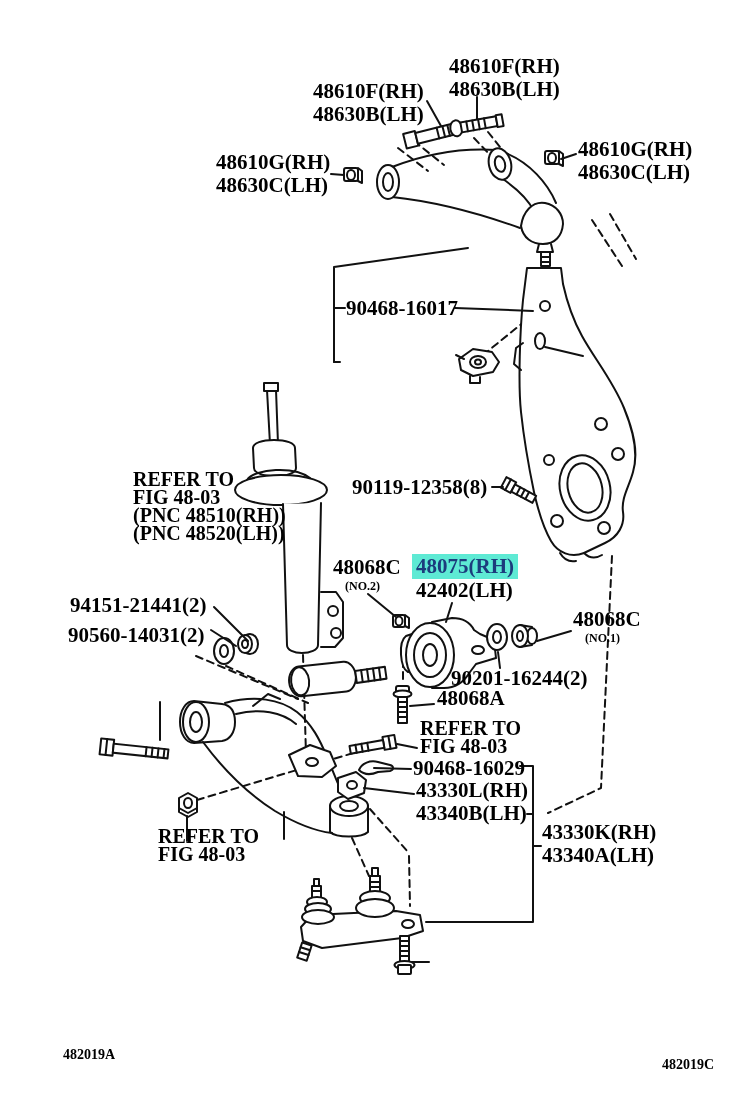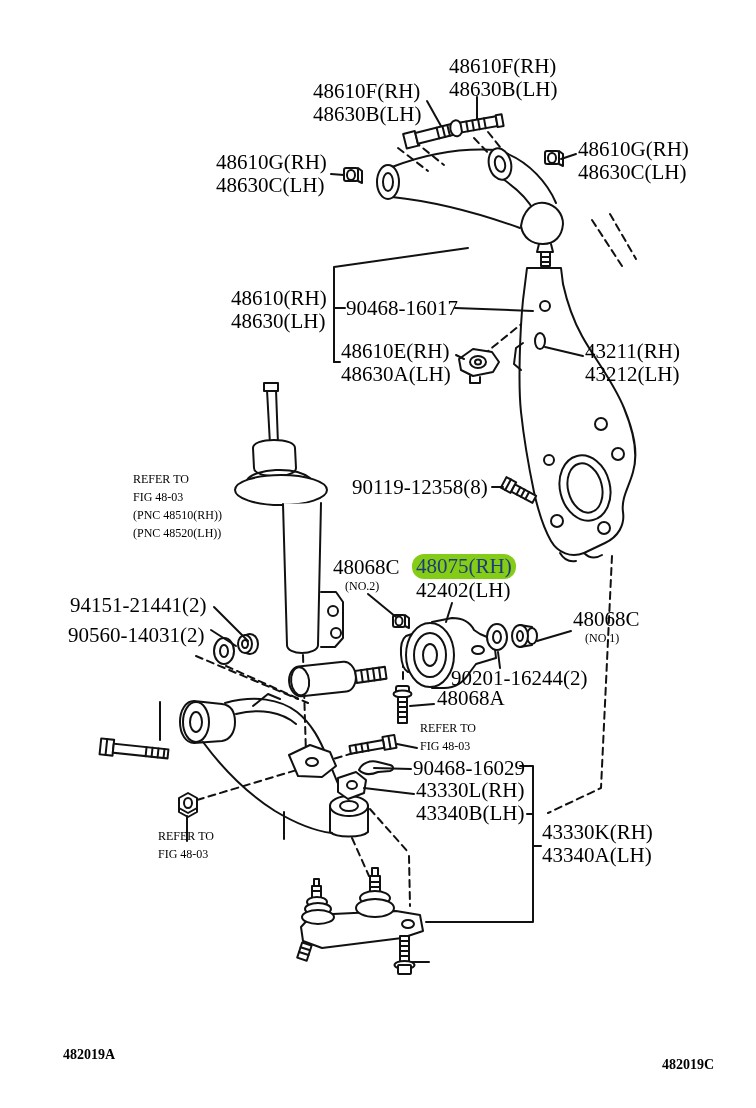--- a/index.html
+++ b/index.html
@@ -2,23 +2,23 @@
 <html><head>
 <meta charset="utf-8">
 <style>
   html,body{margin:0;padding:0;background:#fff;}
   .stage{position:relative;width:756px;height:1108px;background:#fff;overflow:hidden;
          font-family:"Liberation Serif","DejaVu Serif",serif;}
   svg{position:absolute;left:0;top:0;}
   svg *{stroke:#111;stroke-width:2;fill:none;stroke-linecap:round;stroke-linejoin:round;}
   svg .fw{fill:#fff;}
   svg .thin{stroke-width:1.6;}
-  .lbl{position:absolute;font-weight:400;font-size:21px;line-height:23px;color:#000;white-space:nowrap;}
+  .lbl{position:absolute;font-weight:700;font-size:21px;line-height:23px;color:#000;white-space:nowrap;}
   .lbl span{display:block;}
-  .note{font-size:12px;line-height:18px;}
+  .note{font-size:20px;line-height:18px;}
   .lbl .tiny{font-size:12px;line-height:15px;padding-left:12px;}
   .corner{position:absolute;font-weight:700;font-size:14px;color:#000;}
   .hl{display:inline-block;padding:1px 4px;margin-left:-4px;}
 </style>
 </head>
 <body>
 
 <div class="stage">
 
 <svg width="756" height="1108" viewBox="0 0 756 1108">
@@ -286,50 +286,38 @@
     <span>48630B(LH)</span>
   </div>
   <div class="lbl" style="left:216px;top:151px">
     <span>48610G(RH)</span>
     <span>48630C(LH)</span>
   </div>
   <div class="lbl" style="left:578px;top:138px">
     <span>48610G(RH)</span>
     <span>48630C(LH)</span>
   </div>
-  <div class="lbl" style="left:231px;top:287px">
-    <span>48610(RH)</span>
-    <span>48630(LH)</span>
-  </div>
   <div class="lbl" style="left:346px;top:297px">
     <span>90468-16017</span>
-  </div>
-  <div class="lbl" style="left:341px;top:340px">
-    <span>48610E(RH)</span>
-    <span>48630A(LH)</span>
-  </div>
-  <div class="lbl" style="left:585px;top:340px">
-    <span>43211(RH)</span>
-    <span>43212(LH)</span>
   </div>
   <div class="lbl note" style="left:133px;top:470px">
     <span>REFER TO</span>
     <span>FIG 48-03</span>
     <span>(PNC 48510(RH))</span>
     <span>(PNC 48520(LH))</span>
   </div>
   <div class="lbl" style="left:352px;top:476px">
     <span>90119-12358(8)</span>
   </div>
   <div class="lbl" style="left:333px;top:556px">
     <span>48068C</span>
     <span class="tiny">(NO.2)</span>
   </div>
   <div class="lbl" style="left:416px;top:554px">
-    <span class="hl" style="background: #84cc16; color: rgb(28, 60, 124); border-radius: 12px;">48075(RH)</span>
+    <span class="hl" style="background: #5eead4; color: rgb(28, 60, 124);">48075(RH)</span>
     <span>42402(LH)</span>
   </div>
   <div class="lbl" style="left:70px;top:594px">
     <span>94151-21441(2)</span>
   </div>
   <div class="lbl" style="left:68px;top:624px">
     <span>90560-14031(2)</span>
   </div>
   <div class="lbl" style="left:573px;top:608px">
     <span>48068C</span>

